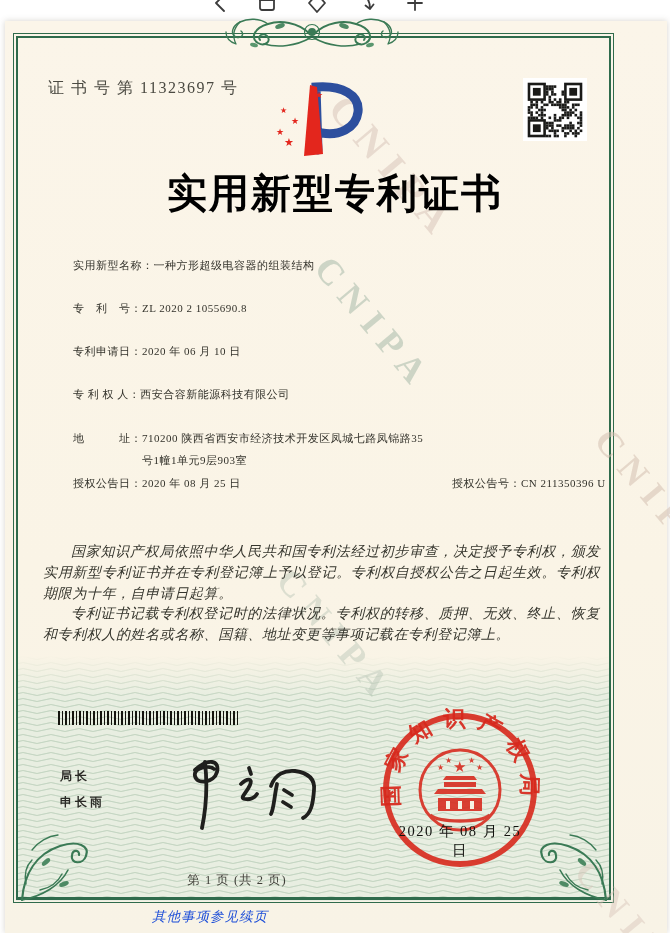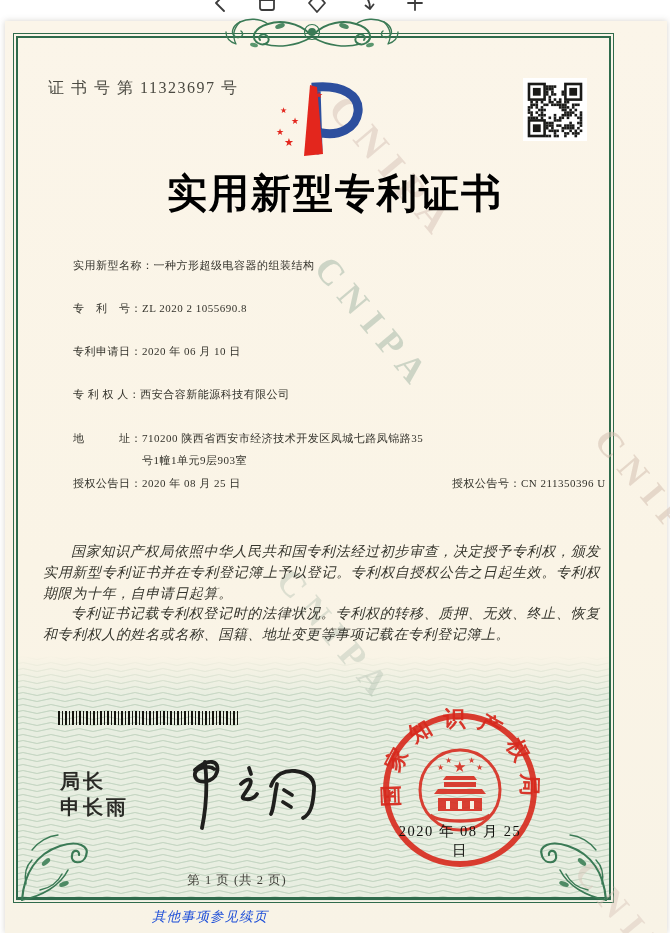--- a/index.html
+++ b/index.html
@@ -48,21 +48,21 @@
   .grant-right { flex:1; white-space:nowrap; }
   .paras { position:absolute; left:43px; top:542px; width:557px; font-size:14px; line-height:20.8px;
     letter-spacing:.6px; text-align:justify; font-style:italic; color:#35352d; }
   .paras p { text-indent:2em; }
   .barcode { position:absolute; left:58px; top:711px; width:180px; height:14px;
     background:
       repeating-linear-gradient(90deg,#14140e 0 1.5px,transparent 1.5px 3.5px),
       repeating-linear-gradient(90deg,#14140e 0 1px,transparent 1px 7px);
   }
   .signer { position:absolute; left:60px; font-family:"Liberation Sans","DejaVu Sans",sans-serif;
-    font-weight:700; font-size:20px; letter-spacing:3px; color:#2a2a26; }
+    font-weight:700; font-size:12px; letter-spacing:3px; color:#2a2a26; }
   .signer-title { top:768px; } .signer-name { top:794px; }
   .signature { position:absolute; left:175px; top:756px; }
   .seal { position:absolute; left:378px; top:708px; z-index:5; }
   .seal-date { position:absolute; left:392px; top:822px; width:136px; text-align:center;
     font-size:14.5px; letter-spacing:1.5px; color:#12120f; z-index:6; }
   .page-footer { position:absolute; left:157px; top:872px; width:160px; text-align:center;
     font-size:12.5px; color:#3f3f38; letter-spacing:1px; }
   .cont-note { position:absolute; left:152px; top:908px; width:170px; text-align:left;
     font-size:13.5px; font-style:italic; color:#1d4ed8; letter-spacing:1px; z-index:6; }
   .star { font-family:"DejaVu Sans",sans-serif; }

